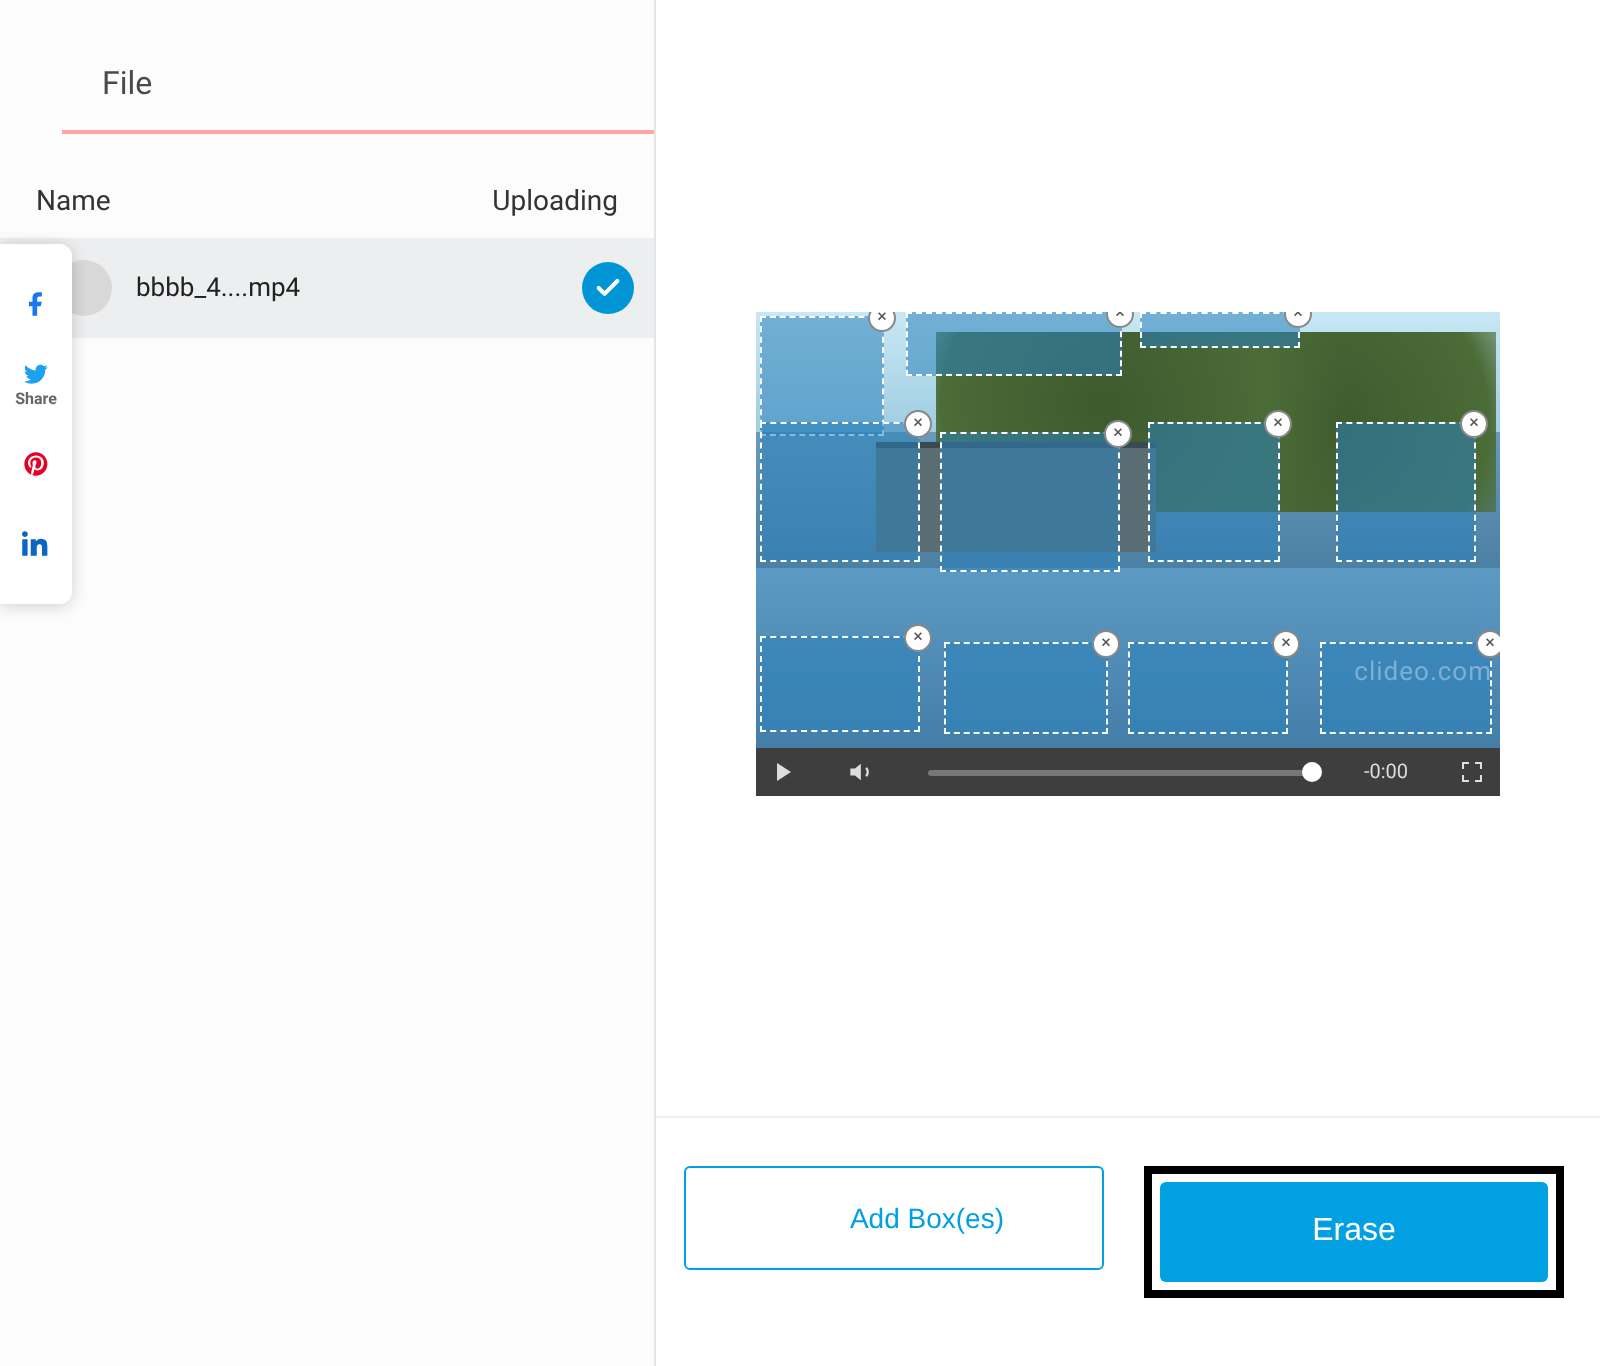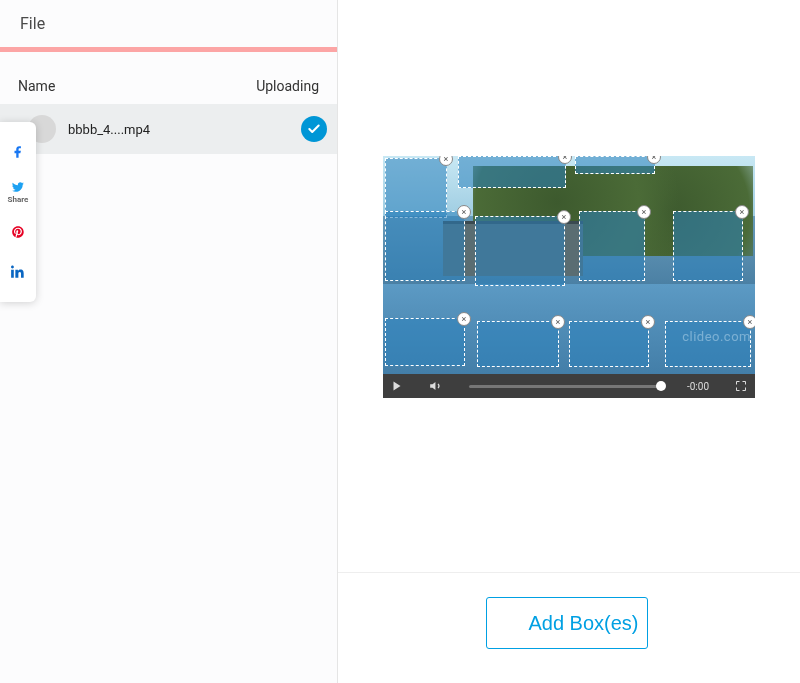--- a/index.html
+++ b/index.html
@@ -18,22 +18,23 @@
     }
     .sidebar {
       width: 338px;
       height: 100%;
       border-right: 1px solid #e5e5e5;
       display: flex;
       flex-direction: column;
       background: #fcfcfd;
     }
     .file-section {
-      padding: 14px 20px 14px 20px;
-      border-bottom: 5px solid #fca5a5;
+      padding: 32px 20px 14px 20px;
+      border-bottom: 2px solid #fca5a5;
+      margin-left: 31px;
     }
     .file-header {
       font-size: 16px;
       color: #4a4a4a;
       font-weight: 400;
     }
     .list-header {
       display: flex;
       justify-content: space-between;
       padding: 26px 18px 10px 18px;
@@ -196,23 +197,23 @@
       padding: 24px 18px 34px 14px;
       display: flex;
       gap: 20px;
       justify-content: center;
     }
     .btn-add-boxes {
       background: #fff;
       color: #00a0e3;
       border: 1.5px solid #00a0e3;
       border-radius: 3px;
-      width: 162px;
+      width: 210px;
       height: 52px;
-      font-size: 20px;
+      font-size: 14px;
       cursor: pointer;
       padding-left: 33px;
     }
     .btn-erase-wrap {
       border: 4px solid #000;
       padding: 4px;
       display: inline-flex;
     }
     .btn-erase {
       background: #00a0e3;
@@ -338,20 +339,23 @@
           <span class="ctrl-icon">
             <svg width="12" height="12" viewBox="0 0 24 24" fill="none" stroke="#ddd" stroke-width="2">
                 <path d="M3 9V3h6M21 9V3h-6M3 15v6h6M21 15v6h-6"></path>
               </svg>
           </span>
         </div>
       </div>
     </div>
     <div class="main-footer">
       <button class="btn-add-boxes">Add Box(es)</button>
+      <span class="btn-erase-wrap">
+        <button class="btn-erase">Erase</button>
+      </span>
     </div>
   </div>
 
 </div>
 
 <div class="social-bar">
   <div class="social-item">
     <svg width="14" height="14" viewBox="0 0 24 24">
         <path fill="#1877f2" d="M13 22v-8h3l1-4h-4V7.5c0-1.1.3-2 2-2h2V2h-3c-3 0-5 1.8-5 5v3H6v4h3v8h4z"></path>
       </svg>

